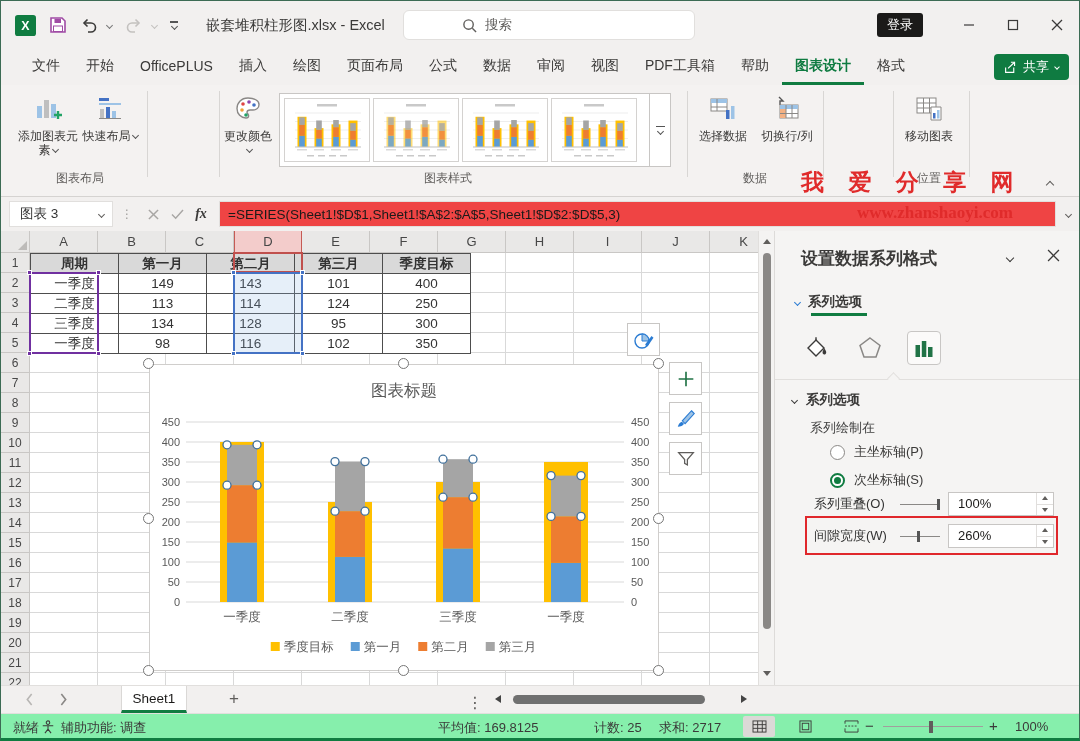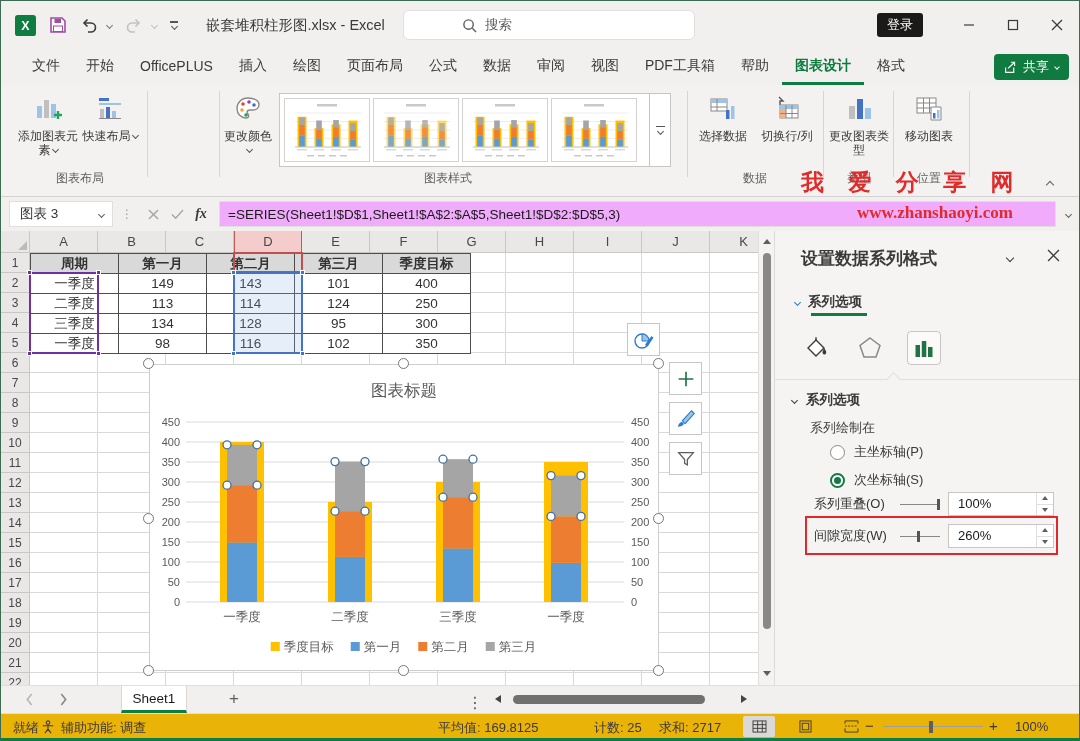--- a/index.html
+++ b/index.html
@@ -45,21 +45,21 @@
 .ribbon-collapse{position:absolute;right:26px;bottom:8px;color:#605E5C}
 
 .wm1{position:absolute;left:800px;top:166px;font-size:23px;font-weight:bold;letter-spacing:9px;z-index:60;white-space:nowrap}
 .wm2{position:absolute;left:856px;top:202px;font-size:17px;font-weight:bold;font-family:"Liberation Serif","DejaVu Serif",serif;z-index:60;white-space:nowrap}
 
 .formularow{position:absolute;left:0;top:196px;width:100%;height:34px;background:#F2F0EF;display:flex;align-items:center;padding:0 8px}
 .namebox{width:104px;height:26px;background:#fff;border:1px solid #E1DFDD;display:flex;align-items:center;font-size:13.5px;padding-left:10px}
 .namebox .chv{margin-left:auto;margin-right:8px;color:#605E5C;width:5px;height:5px}
 .fdots{color:#A19F9D;font-size:12px;margin:0 8px;letter-spacing:0}
 .fbtn-ic{width:24px;display:flex;justify-content:center}
-.formulabar{flex:1;height:26px;background:#f0abfc;border:1px solid #E1DFDD;display:flex;align-items:center;font-size:13.5px;padding-left:8px;margin-left:6px;color:#1b1a19}
+.formulabar{flex:1;height:26px;background:#ef4444;border:1px solid #E1DFDD;display:flex;align-items:center;font-size:13.5px;padding-left:8px;margin-left:6px;color:#1b1a19}
 .fexpand{width:22px;display:flex;justify-content:center;color:#605E5C}
 
 .gridregion{position:absolute;left:0;top:230px;width:757px;height:454px;background:#fff;overflow:hidden}
 #col-headers{position:absolute;left:29px;top:0;height:22px;display:flex;overflow:hidden;width:728px}
 .colh{width:68px;height:22px;background:#E9E8E7;border-right:1px solid #C9C7C5;border-bottom:1px solid #C9C7C5;font-size:13px;color:#474747;display:flex;align-items:center;justify-content:center;flex:0 0 auto}
 .colh.hl{background:#F3CCCB;border-left:1px solid #C55A54;border-right:1px solid #C55A54}
 .corner{position:absolute;left:0;top:0;width:29px;height:22px;background:#E9E8E7;border-right:1px solid #C9C7C5;border-bottom:1px solid #C9C7C5}
 .corner:after{content:"";position:absolute;right:2px;bottom:2px;border-left:9px solid transparent;border-bottom:9px solid #BDBBB9}
 #row-headers{position:absolute;left:0;top:22px;width:29px;height:432px;overflow:hidden}
 .rowh{width:29px;height:20px;background:#E9E8E7;border-right:1px solid #C9C7C5;border-bottom:1px solid #C9C7C5;font-size:12px;color:#474747;display:flex;align-items:center;justify-content:center}
@@ -112,21 +112,21 @@
 .tri-dn{width:0;height:0;border-left:3.5px solid transparent;border-right:3.5px solid transparent;border-top:4px solid #605E5C}
 .redbox{position:absolute;left:30px;top:285px;width:253px;height:39px;border:2.5px solid #E0272B;z-index:5;pointer-events:none}
 
 .sheetbar{position:absolute;left:0;top:684px;width:100%;height:28px;background:#F2F0EF;border-top:1px solid #E1DFDD}
 .snav{position:absolute;top:7px;color:#8A8886}
 .sheettab{position:absolute;left:120px;top:0;width:66px;height:27px;background:#fff;border-right:1px solid #DAD8D6;border-left:1px solid #DAD8D6;border-bottom:3px solid #107C41;display:flex;align-items:center;justify-content:center;font-size:13.5px;color:#1b1a19}
 .newsheet{position:absolute;left:228px;top:3px;font-size:17px;color:#5f5d5b}
 .hthumb{position:absolute;left:512px;top:9px;width:192px;height:9px;background:#707070;border-radius:5px}
 .harr{position:absolute;top:9px;width:0;height:0;border-top:4.5px solid transparent;border-bottom:4.5px solid transparent}
 
-.statusbar{position:absolute;left:0;top:712px;width:100%;height:26px;background:#eab308;border-top:1px solid #E1DFDD;font-size:13px;color:#3b3a39}
+.statusbar{position:absolute;left:0;top:712px;width:100%;height:26px;background:#86efac;border-top:1px solid #E1DFDD;font-size:13px;color:#3b3a39}
 .sb{position:absolute;top:5px;white-space:nowrap}
 .viewbtn{position:absolute;top:2px;width:32px;height:21px;display:flex;align-items:center;justify-content:center;border-radius:2px}
 .viewbtn.sel{background:#DBD9D7}
 .zoomtrack{position:absolute;top:12px;height:1px;background:#A19F9D}
 .zoomknob{position:absolute;top:7px;width:4px;height:12px;background:#605E5C}
 </style>
 </head>
 <body>
 
 <div class="titlebar">
@@ -453,35 +453,20 @@
               <line x1="8" y1="19.5" x2="26" y2="19.5" stroke="#8A8886"></line>
             </svg>
           </span>
         <span class="lbl">切换行/列</span>
       </div>
     </div>
     <div class="grp-label">数据</div>
   </div>
   <div class="vsep" style="left:822px"></div>
 
-  <div class="rgroup" style="left:826px;width:64px">
-    <div class="rbtns">
-      <div class="rbtn" style="width:64px">
-        <span class="ric">
-            <svg width="30" height="30" viewBox="0 0 30 30">
-              <rect x="5" y="12" width="6" height="13" fill="#BFBFBF"></rect>
-              <rect x="13" y="5" width="6" height="20" fill="#4472C4"></rect>
-              <rect x="21" y="14" width="6" height="11" fill="#9DC3E6"></rect>
-            </svg>
-          </span>
-        <span class="lbl">更改图表类型</span>
-      </div>
-    </div>
-    <div class="grp-label">类型</div>
-  </div>
   <div class="vsep" style="left:892px"></div>
 
   <div class="rgroup" style="left:896px;width:64px">
     <div class="rbtns">
       <div class="rbtn" style="width:64px">
         <span class="ric">
             <svg width="30" height="30" viewBox="0 0 30 30">
               <rect x="3" y="4" width="19" height="15" fill="#fff" stroke="#8A8886"></rect>
               <line x1="3" y1="9" x2="22" y2="9" stroke="#8A8886"></line>
               <line x1="3" y1="14" x2="22" y2="14" stroke="#8A8886"></line>

